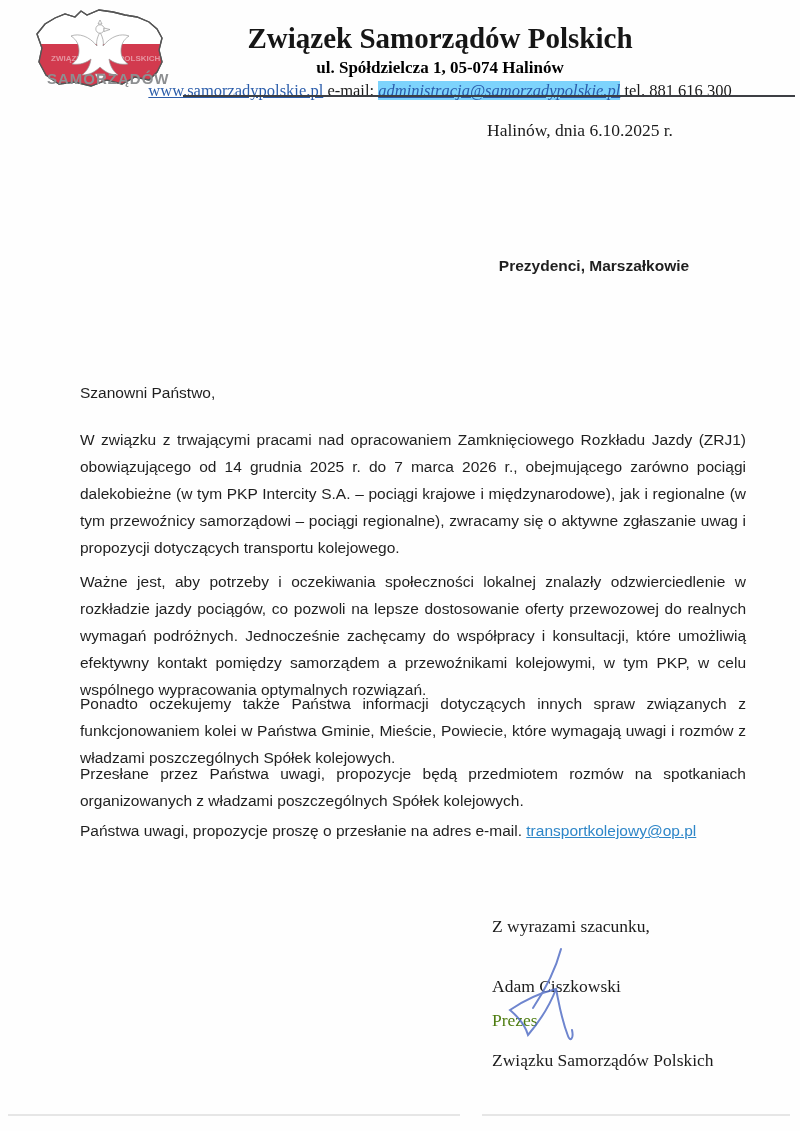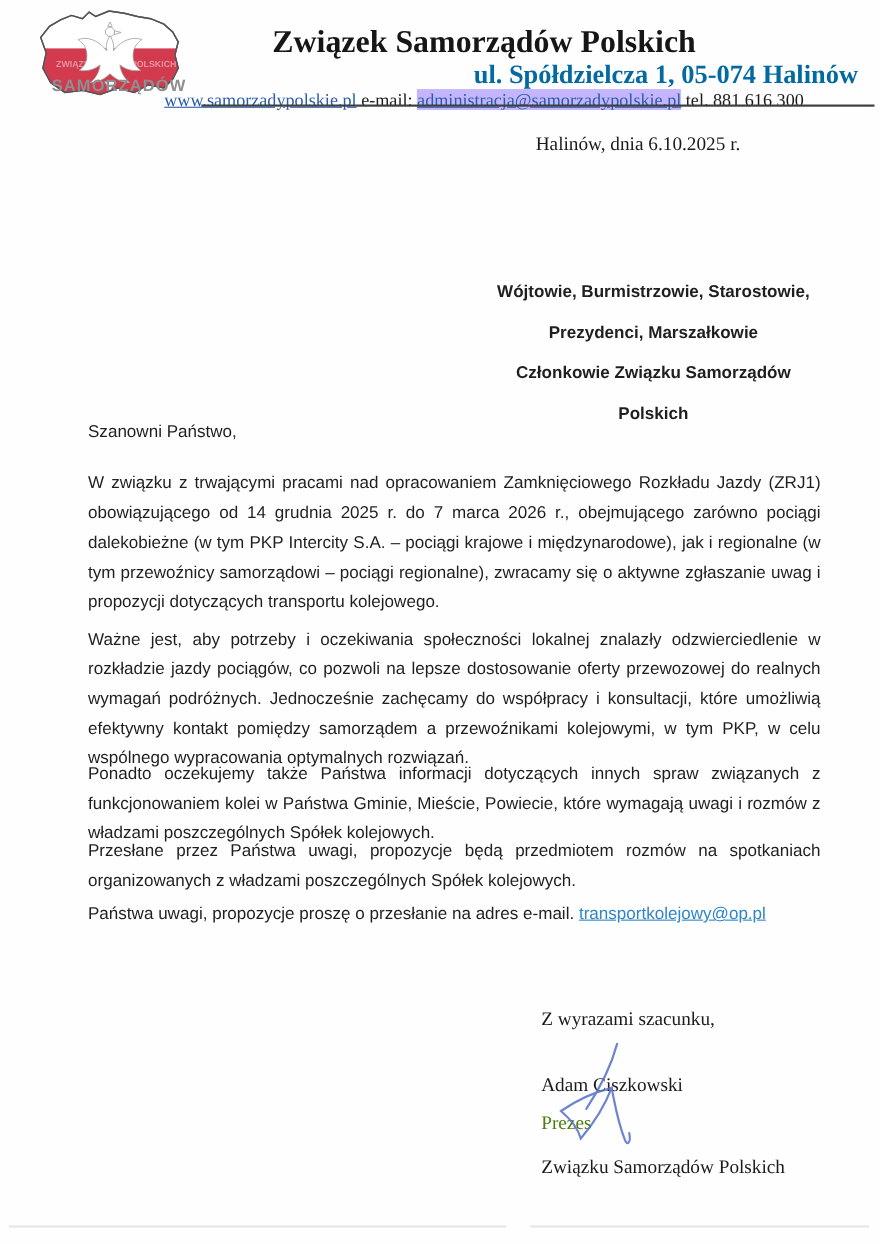--- a/index.html
+++ b/index.html
@@ -23,28 +23,28 @@
     font-weight:bold;font-size:15px;letter-spacing:1px;
     color:#8d8f91;
   }
   .head-text{left:100px;top:22px;width:680px;text-align:center;}
   .org-name{
     font-family:"Liberation Serif",serif;
     font-weight:bold;font-size:29px;color:#161616;line-height:32px;
   }
   .org-address{
     font-family:"Liberation Serif",serif;
-    font-weight:bold;font-size:24px;color:#0369a1;line-height:24px;margin-top:2px;text-align:right;
+    font-weight:bold;font-size:17px;color:#000000;line-height:24px;margin-top:2px;
   }
   .contact-line{
     font-family:"Liberation Serif",serif;
     font-size:16.5px;color:#1b1b1b;margin-top:1px;
   }
   .head-link{color:#2a5caa;text-decoration:underline;cursor:pointer;}
-  .head-link.hl{background:#c4b5fd;}
+  .head-link.hl{background:#7dd3fc;font-style:italic;}
   .head-rule{left:183px;right:5px;top:95px;border-top:2px solid #3d3f44;height:0;}
 
   
   .date-line{
     left:487px;top:120px;
     font-family:"Liberation Serif",serif;font-size:17.5px;color:#1b1b1b;
   }
   .recipients{
     right:50px;top:247px;width:312px;text-align:center;
     font-weight:bold;font-size:15.5px;color:#1f1f1f;line-height:37px;
@@ -117,23 +117,21 @@
     <span>e-mail:</span>
     <span class="head-link hl">administracja@samorzadypolskie.pl</span>
     <span>tel. 881 616 300</span>
   </div>
 </div>
 <div class="abs head-rule"></div>
 
 <div class="abs date-line">Halinów, dnia 6.10.2025 r.</div>
 
 <div class="abs recipients">
-  <div>Wójtowie, Burmistrzowie, Starostowie,</div>
   <div>Prezydenci, Marszałkowie</div>
-  <div>Członkowie Związku Samorządów Polskich</div>
 </div>
 
 <div class="abs salutation">Szanowni Państwo,</div>
 
 <div class="abs para p1">W związku z trwającymi pracami nad opracowaniem Zamknięciowego Rozkładu Jazdy (ZRJ1) obowiązującego od 14 grudnia 2025 r. do 7 marca 2026 r., obejmującego zarówno pociągi dalekobieżne (w tym PKP Intercity S.A. – pociągi krajowe i międzynarodowe), jak i regionalne (w tym przewoźnicy samorządowi – pociągi regionalne), zwracamy się o aktywne zgłaszanie uwag i propozycji dotyczących transportu kolejowego.</div>
 <div class="abs para p2">Ważne jest, aby potrzeby i oczekiwania społeczności lokalnej znalazły odzwierciedlenie w rozkładzie jazdy pociągów, co pozwoli na lepsze dostosowanie oferty przewozowej do realnych wymagań podróżnych. Jednocześnie zachęcamy do współpracy i konsultacji, które umożliwią efektywny kontakt pomiędzy samorządem a przewoźnikami kolejowymi, w tym PKP, w celu wspólnego wypracowania optymalnych rozwiązań.</div>
 <div class="abs para p3">Ponadto oczekujemy także Państwa informacji dotyczących innych spraw związanych z funkcjonowaniem kolei w Państwa Gminie, Mieście, Powiecie, które wymagają uwagi i rozmów z władzami poszczególnych Spółek kolejowych.</div>
 <div class="abs para p4">Przesłane przez Państwa uwagi, propozycje będą przedmiotem rozmów na spotkaniach organizowanych z władzami poszczególnych Spółek kolejowych.</div>
 <div class="abs para p5">
   <span>Państwa uwagi, propozycje proszę o przesłanie na adres e-mail. </span><span class="body-link">transportkolejowy@op.pl</span>

